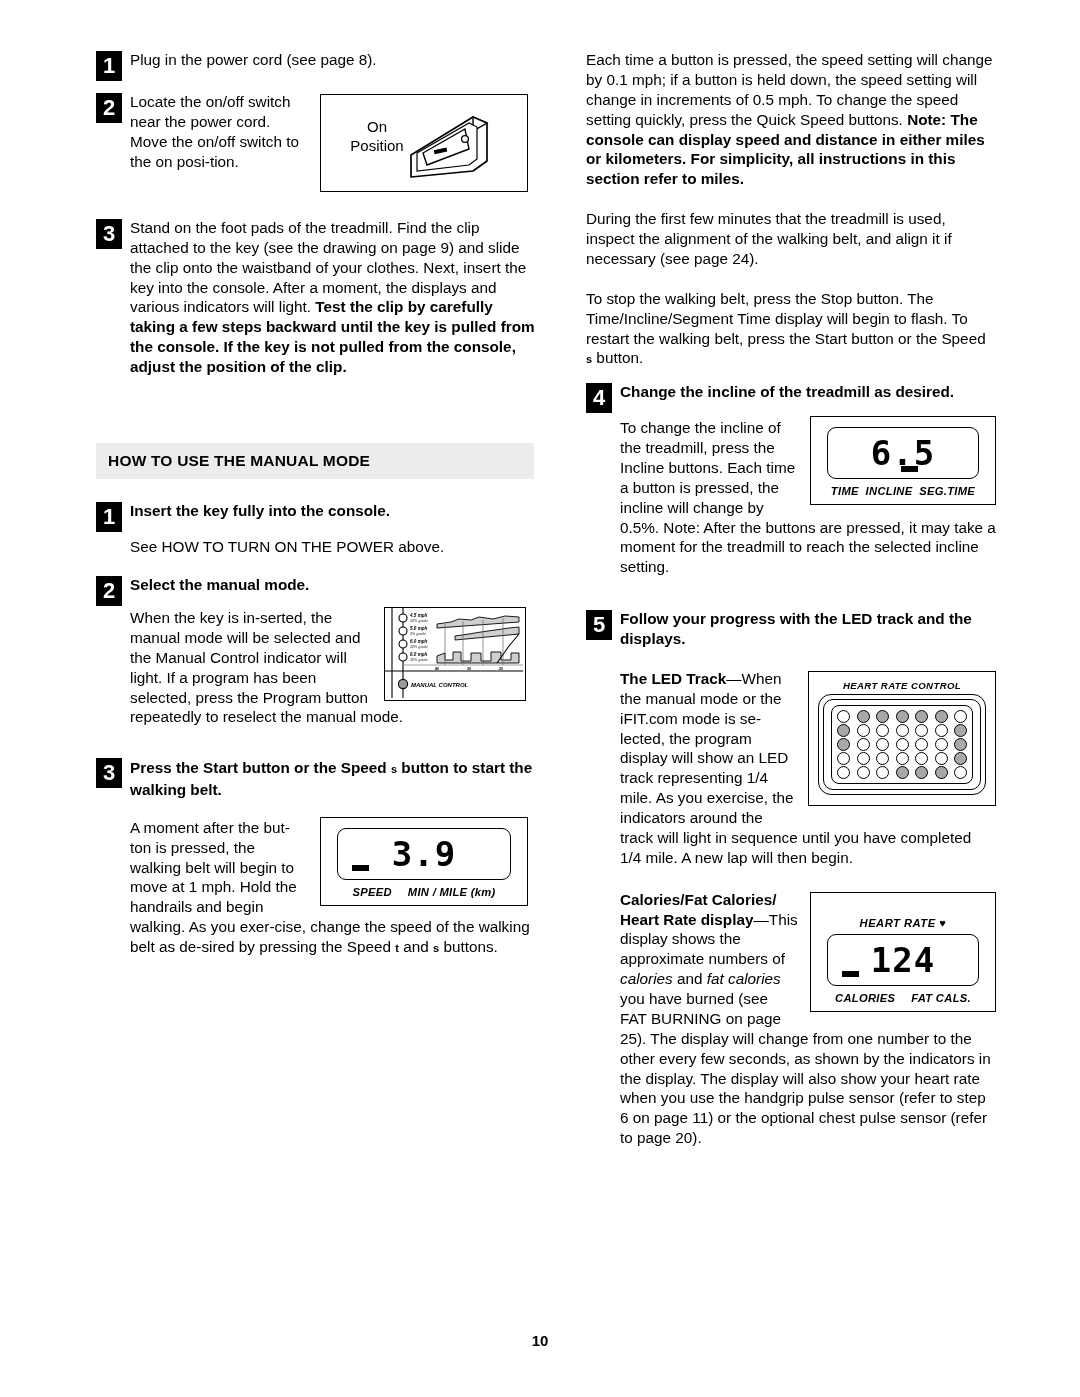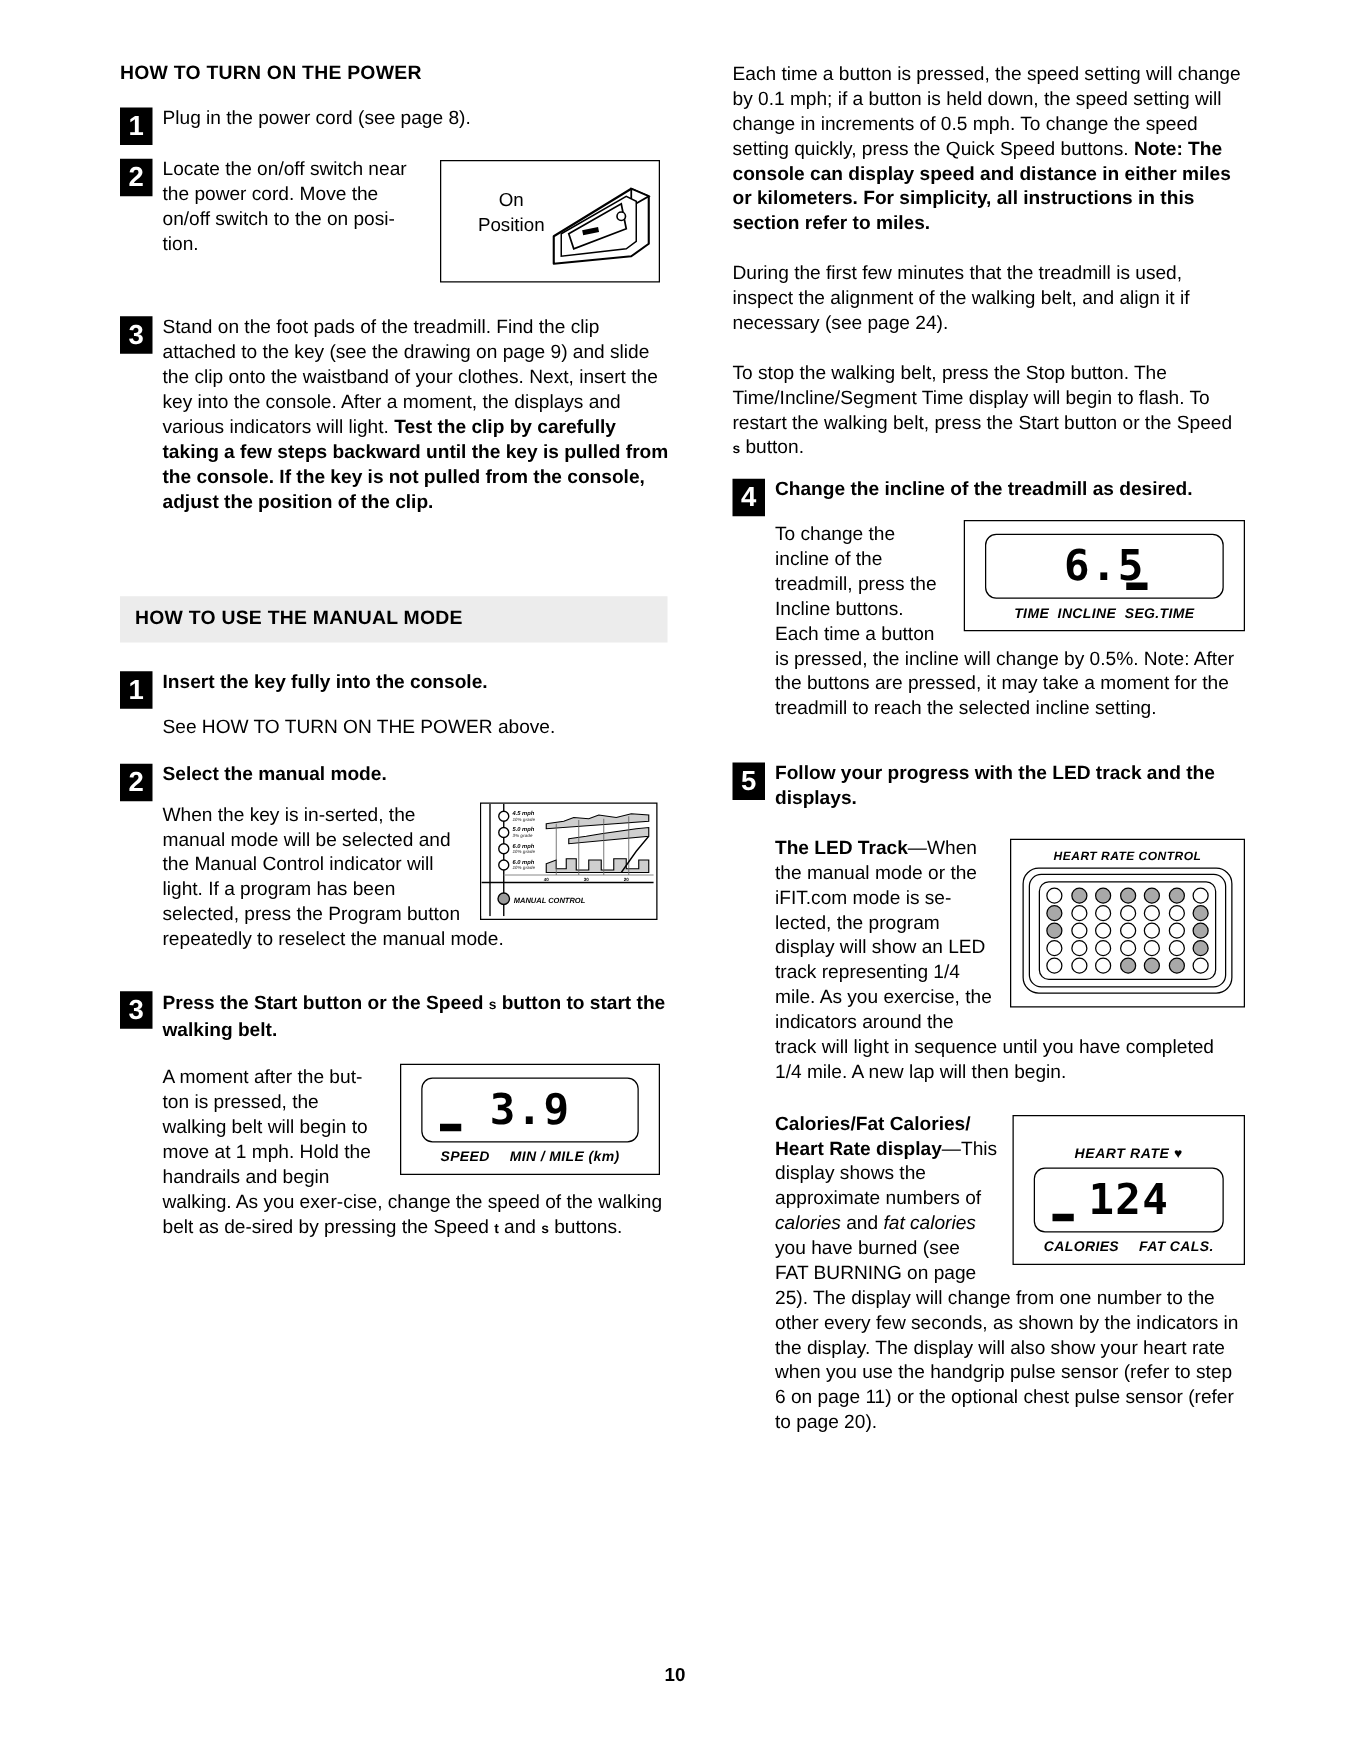--- a/index.html
+++ b/index.html
@@ -77,21 +77,21 @@
   .fig-right { float:right; margin:2px 0 4px 12px; }
   .clearfix::after { content:""; display:block; clear:both; }
 
   
   .framebox {
     border:1.6px solid #000;
     background:#fff;
   }
 
   
-  .switch-fig { width:176px; height:98px; position:relative; }
+  .switch-fig { width:208px; height:98px; position:relative; }
   .switch-label {
     position:absolute; left:16px; top:22px;
     font-size:15px; line-height:1.3; text-align:center; width:80px;
   }
 
   
   .prog-fig { width:142px; height:94px; padding:0; overflow:hidden; position:relative; }
 
   
   .lcd-fig { width:208px; position:relative; padding:10px 8px 7px 8px; }
@@ -181,21 +181,20 @@
     font-weight:bold;
   }
 </style>
 </head>
 <body>
 
 <div class="page">
 
   <div class="col col-left">
 
-    <h2 class="sec-title">HOW TO TURN ON THE POWER</h2>
 
     <div class="step" style="margin-bottom:22px;">
       <div class="badge">1</div>
       <div class="step-body">Plug in the power cord (see page 8).</div>
     </div>
 
     <div class="step clearfix" style="margin-bottom:22px;">
       <div class="badge">2</div>
 
       <div class="fig-right framebox switch-fig" style="margin-right:8px;">
@@ -314,21 +313,21 @@
     <p style="margin-top:20px;">During the first few minutes that the treadmill is used, inspect the alignment of the walking belt, and align it if necessary (see page 24).</p>
 
     <p style="margin-top:20px; ">
       <span>To stop the walking belt, press the Stop button. The Time/Incline/Segment Time display will begin to flash. To restart the walking belt, press the Start button or the Speed </span><span class="sym">s</span><span> button.</span>
     </p>
 
     <div class="step clearfix" style="margin-bottom:0;">
       <div class="badge">4</div>
       <div class="step-body bold">Change the incline of the treadmill as desired.</div>
 
-      <div class="fig-right framebox lcd-fig" style="margin-right:0; margin-top:14px; width:225px;">
+      <div class="fig-right framebox lcd-fig" style="margin-right:0; margin-top:14px; width:186px;">
         <div class="lcd-screen">
           <div class="lcd-digits">6.5</div>
           <div class="lcd-dash" style="left:auto; right:60px; bottom:6px;"></div>
         </div>
         <div class="lcd-caption" style="white-space:pre;">TIME  INCLINE  SEG.TIME</div>
       </div>
 
       <div class="step-body" style="margin-top:16px;">To change the incline of the treadmill, press the Incline buttons. Each time a button is pressed, the incline will change by 0.5%. Note: After the buttons are pressed, it may take a moment for the treadmill to reach the selected incline setting.</div>
     </div>
 

